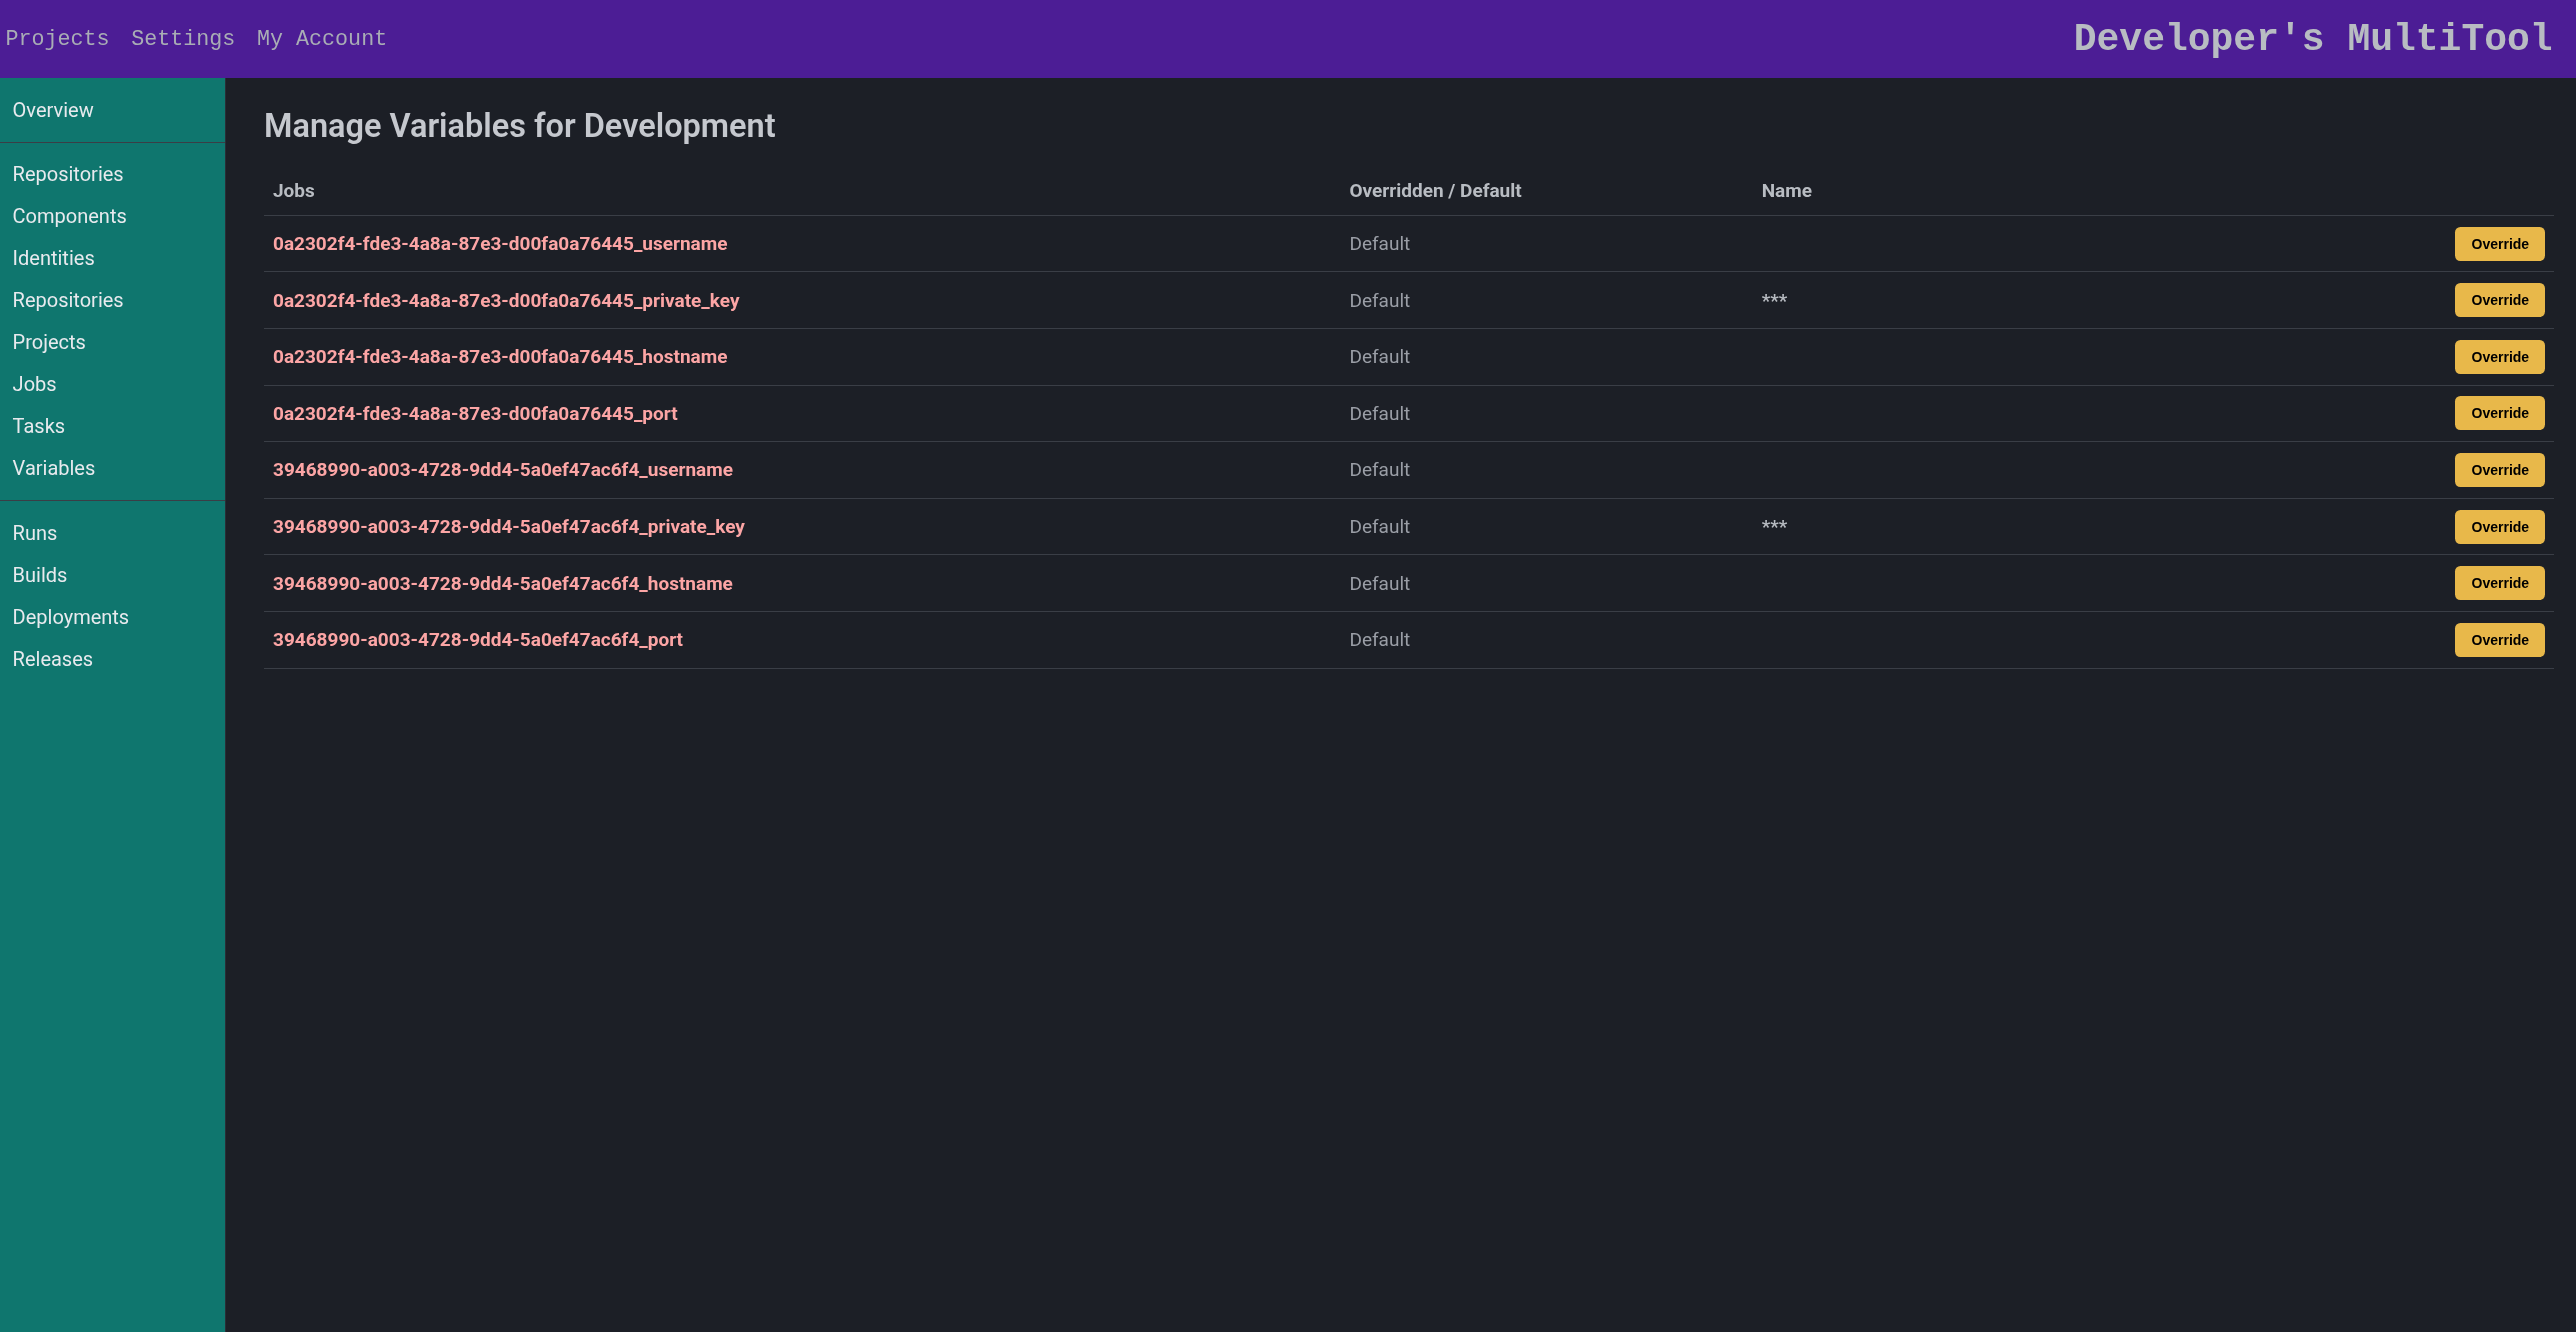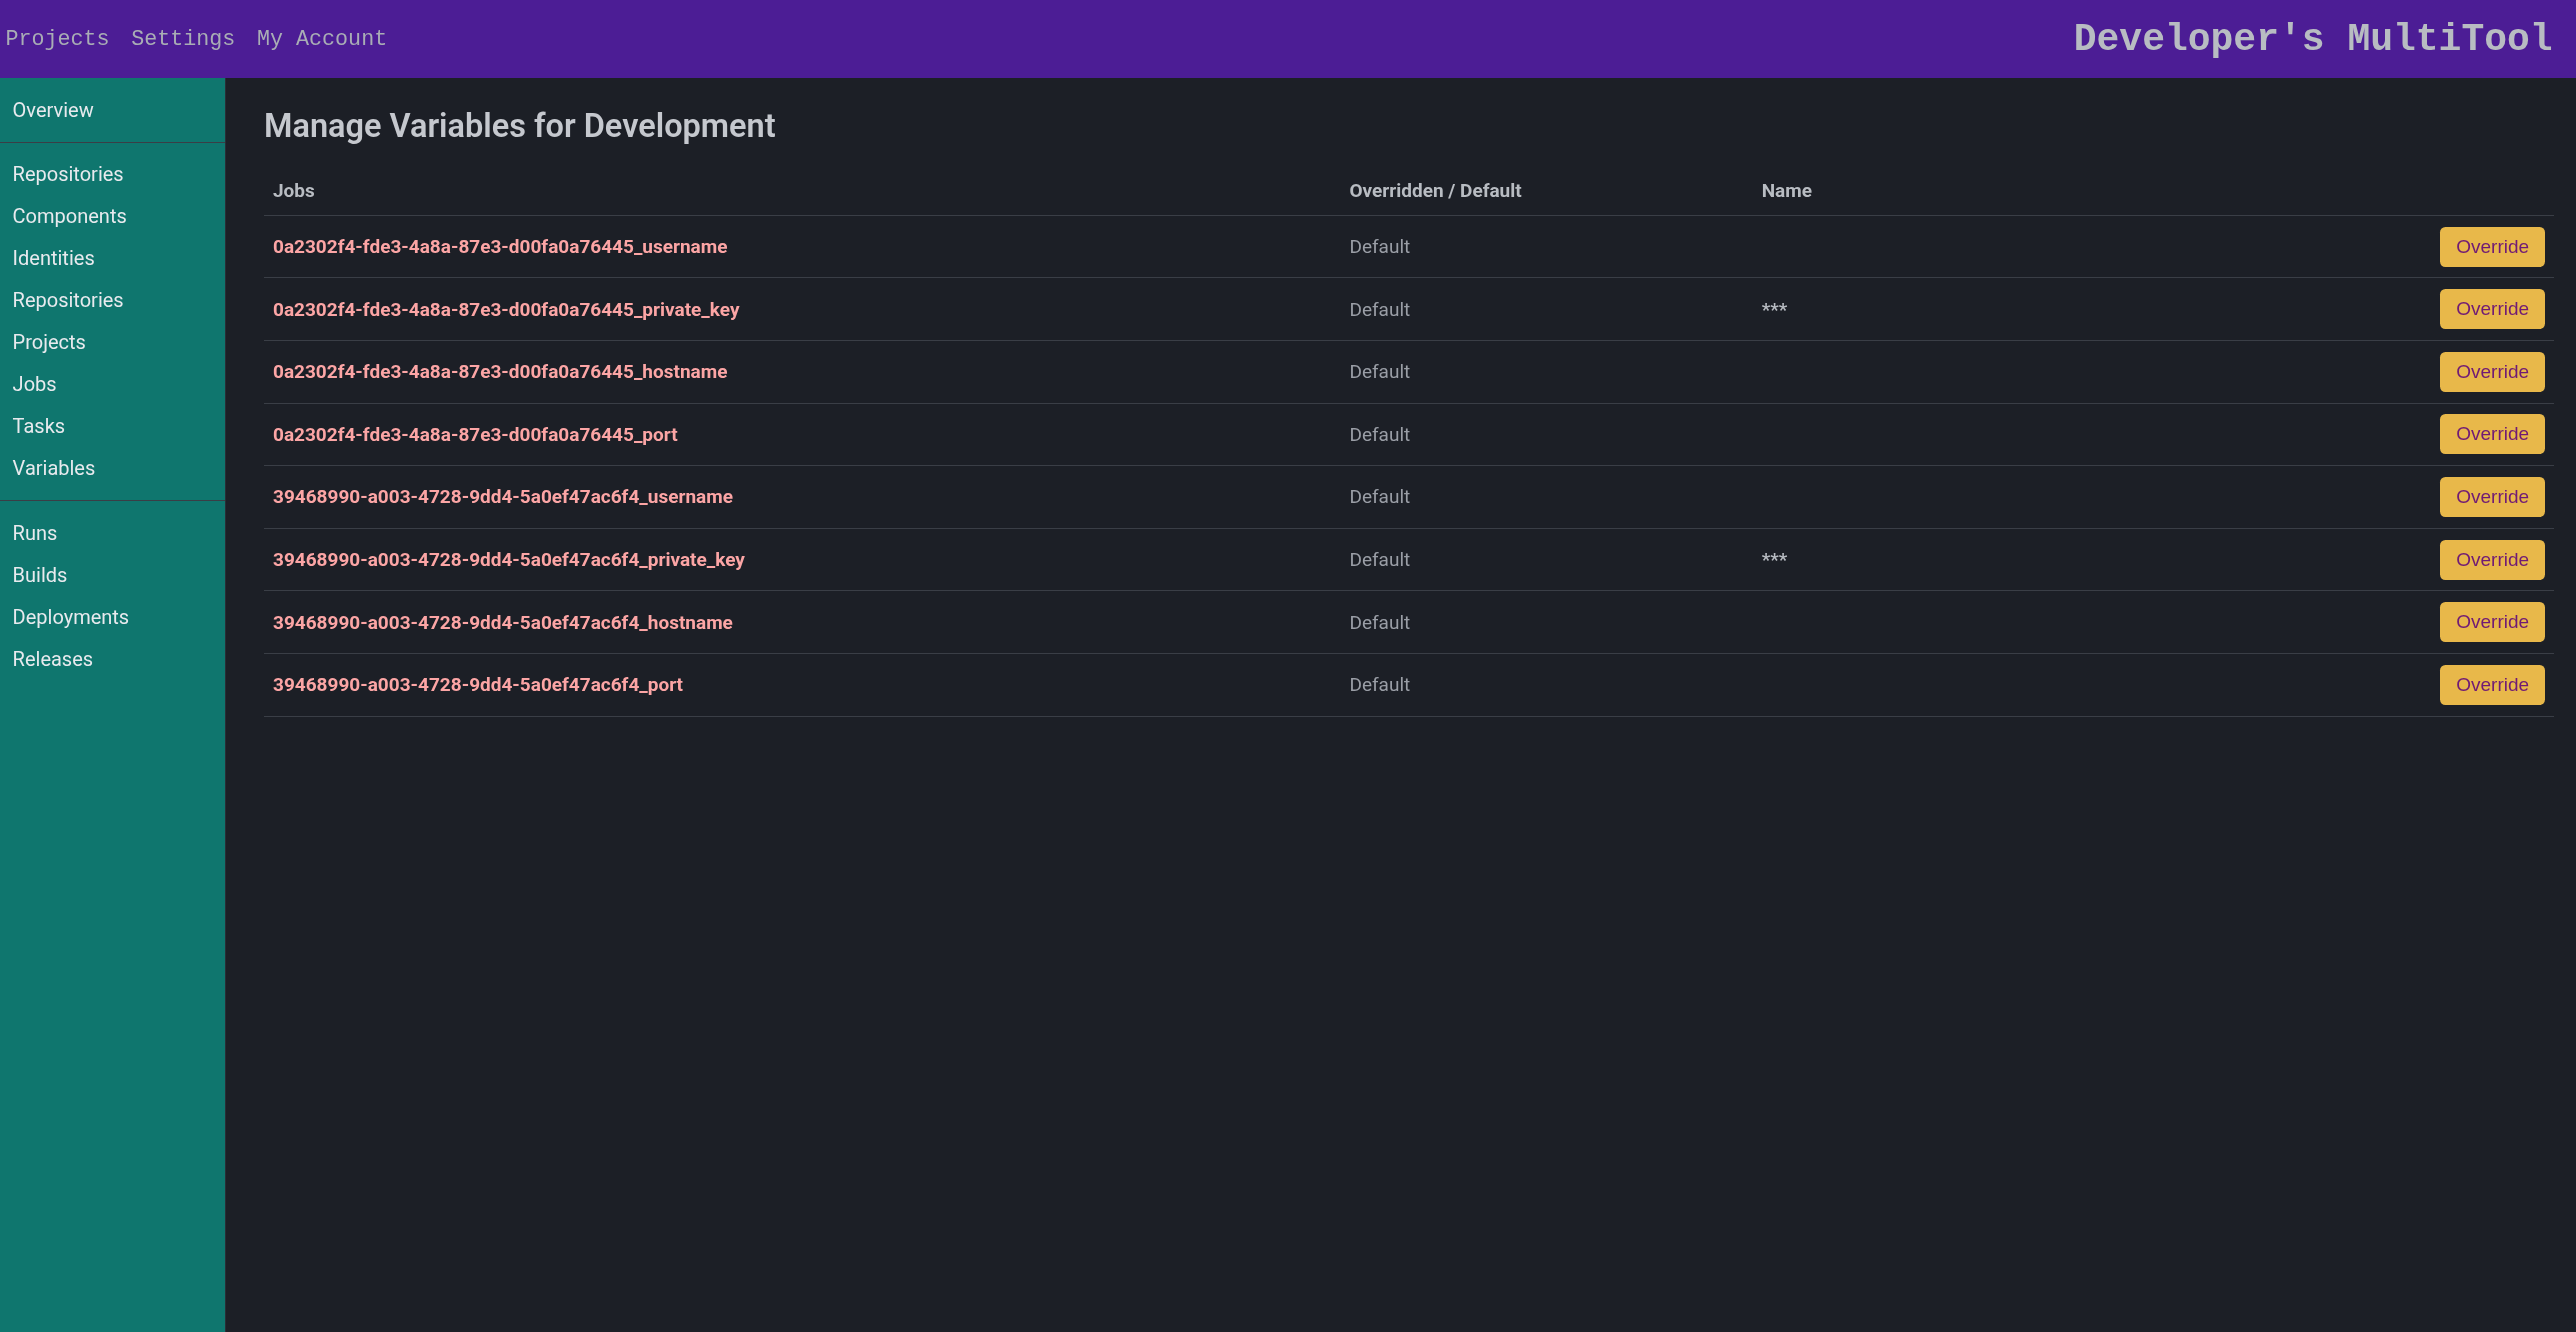--- a/index.html
+++ b/index.html
@@ -111,26 +111,26 @@
     .variables-table tbody td.value-cell {
       color: #b8bcc2;
       font-weight: 600;
     }
     .variables-table tbody td.action-cell {
       text-align: right;
       width: 135px;
     }
     .override-button {
       background-color: #e8b84a;
-      color: #701a75;
+      color: #000000;
       border: none;
       border-radius: 5.4px;
       padding: 9px 16.2px;
-      font-size: 19px;
-      font-weight: 400;
+      font-size: 14px;
+      font-weight: 700;
       cursor: pointer;
     }
   </style>
 </head>
 <body>
 
 <div class="top-bar">
   <div class="top-nav">
     <a class="top-nav-item">Projects</a>
     <a class="top-nav-item">Settings</a>

